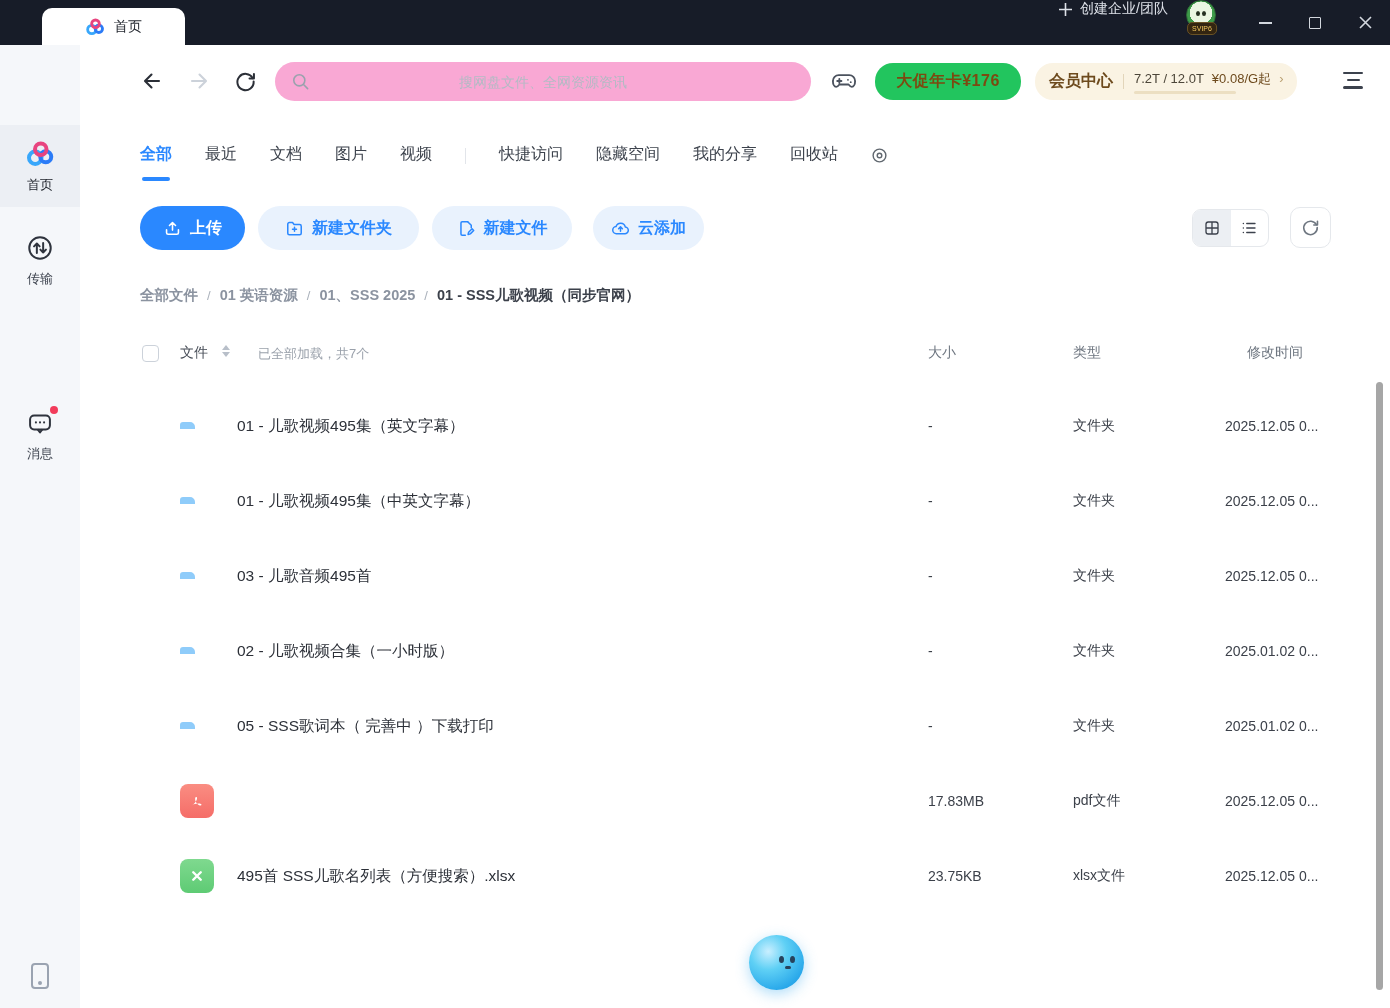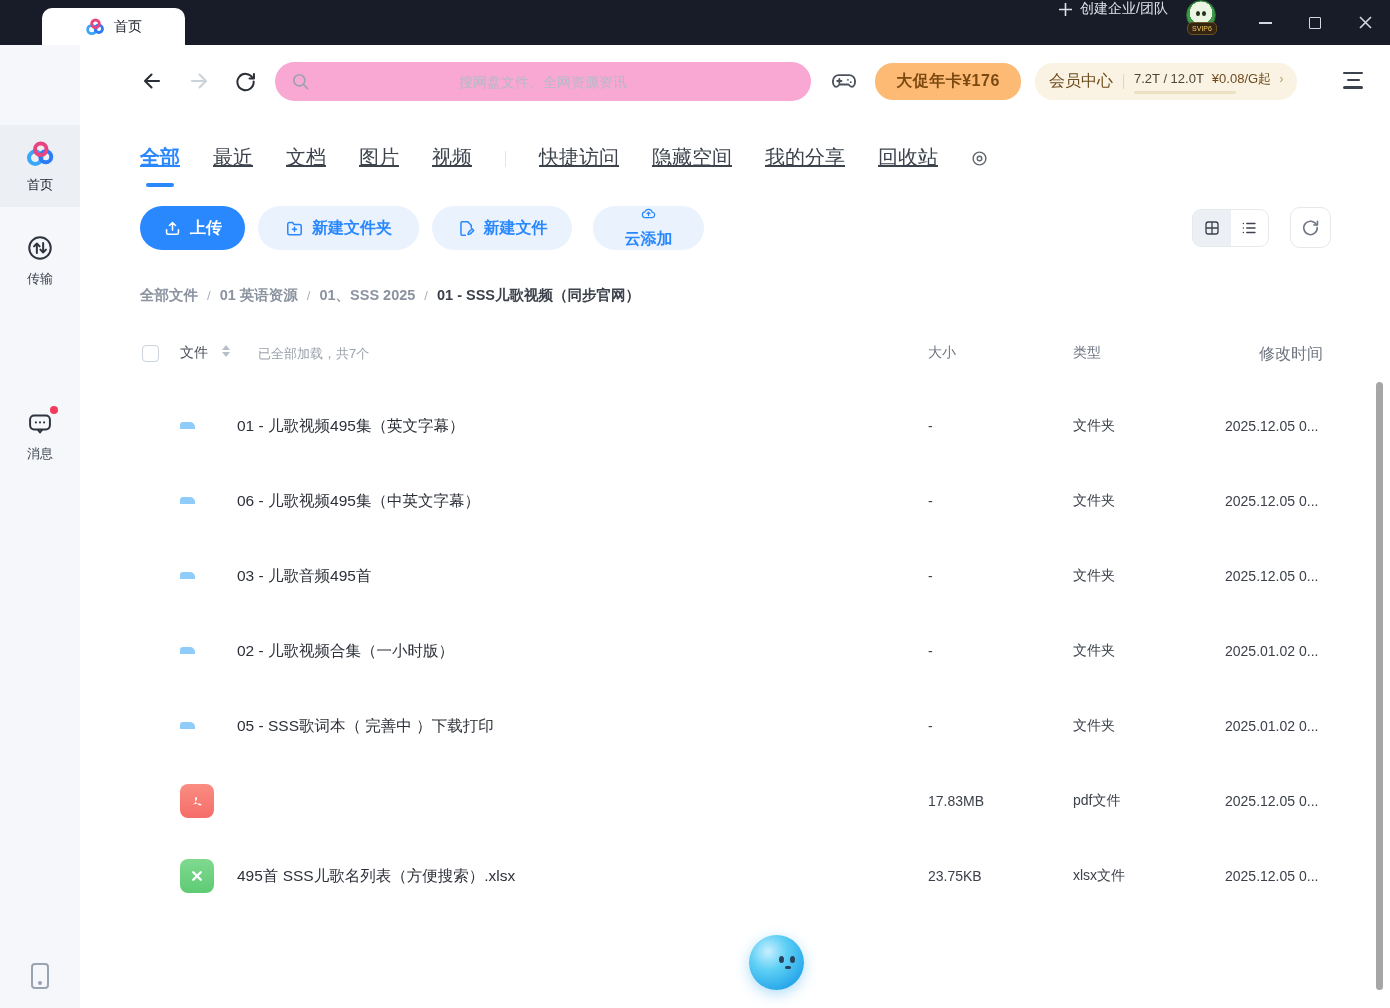--- a/index.html
+++ b/index.html
@@ -42,54 +42,54 @@
                 width:4px; height:4px; border-radius:50%; background:#9aa3b1; }
 
   
   .nav-btn { position:absolute; top:66px; width:30px; height:30px; display:flex; align-items:center; justify-content:center; }
   .search-bar { position:absolute; left:275px; top:62px; width:536px; height:39px; background:#f9a8d4;
                 border-radius:20px; display:flex; align-items:center; padding:0 16px; }
   .search-input { flex:1; border:none; outline:none; background:transparent; font-size:14px; color:#3a3f49;
                 text-align:center; font-family:inherit; }
   .search-input::placeholder { color:#b3bac4; }
   .gamepad { position:absolute; left:830px; top:67px; }
-  .promo-pill { position:absolute; left:875px; top:63px; width:146px; height:37px; background:#fdba74;
+  .promo-pill { position:absolute; left:875px; top:63px; width:146px; height:37px; background:#22c55e;
                 border-radius:18px; display:flex; align-items:center; justify-content:center;
                 color:#7c4a11; font-size:16px; font-weight:bold; letter-spacing:.5px; cursor:default;}
   .member-pill { position:absolute; left:1035px; top:63px; width:262px; height:37px; background:#faf3e3;
                 border-radius:18px; display:flex; align-items:center; padding:0 12px 0 14px; cursor:default;}
-  .member-label { color:#6d4a1d; font-size:16px; font-weight:normal; }
+  .member-label { color:#6d4a1d; font-size:16px; font-weight:bold; }
   .member-divider { width:1px; height:15px; background:#e2d5ba; margin:0 10px; }
   .storage { display:flex; flex-direction:column; gap:3px; }
   .storage-top { display:flex; align-items:center; gap:8px; }
   .storage-usage { font-size:13px; color:#4c4639; }
   .storage-price { font-size:13px; color:#6d4a1d; }
   .storage-chevron { font-size:13px; color:#b9a071; }
   .storage-bar { width:102px; height:3px; border-radius:2px; background:#ecdfc2; overflow:hidden; }
   .storage-fill { height:100%; width:100%; background:#7e5a2f; border-radius:2px; }
   .hamburger { position:absolute; left:1342px; top:72px; width:22px; display:flex; flex-direction:column; gap:5px; align-items:center;}
   .hamburger i { display:block; height:2.2px; border-radius:2px; background:#3c424d; }
   .hamburger i:nth-child(1){ width:20px; } .hamburger i:nth-child(2){ width:13px; } .hamburger i:nth-child(3){ width:20px; }
 
   
   .cat-tabs { position:absolute; left:140px; top:144px; display:flex; align-items:center; gap:33px; }
-  .cat-tab { font-size:20px; color:#3d434d; position:relative; padding-bottom:2px; cursor:default; white-space:nowrap;text-decoration:underline;}
+  .cat-tab { font-size:16px; color:#3d434d; position:relative; padding-bottom:2px; cursor:default; white-space:nowrap;}
   .cat-tab.active { color:#2a88ff; font-weight:bold; }
   .cat-tab.active::after { content:""; position:absolute; left:50%; transform:translateX(-50%); bottom:-14px;
         width:28px; height:4px; border-radius:2px; background:#2a88ff; }
   .cat-divider { width:1px; height:16px; background:#e2e5ea; }
 
   
   .btn { position:absolute; top:206px; height:44px; border-radius:22px; display:flex; align-items:center;
          justify-content:center; gap:8px; font-size:16px; font-weight:bold; cursor:default; }
   .btn-primary { left:140px; width:105px; background:#2a88ff; color:#ffffff; }
   .btn-light { background:#e9f2fd; color:#2a88ff; }
   .btn-newfolder { left:258px; width:161px; }
   .btn-newfile { left:432px; width:140px; }
-  .btn-cloudadd { left:593px; width:111px;flex-direction:column; }
+  .btn-cloudadd { left:593px; width:111px; }
 
   .view-toggle { position:absolute; left:1192px; top:209px; width:77px; height:38px; border:1px solid #e5e8ec;
          border-radius:9px; display:flex; overflow:hidden; background:#fff;}
   .vt-seg { flex:1; display:flex; align-items:center; justify-content:center; }
   .vt-seg.active { background:#eceff3; }
   .refresh-box { position:absolute; left:1290px; top:207px; width:41px; height:41px; border:1px solid #e5e8ec;
          border-radius:10px; display:flex; align-items:center; justify-content:center; background:#fff;}
 
   
   .breadcrumb { position:absolute; left:140px; top:286px; display:flex; align-items:center; gap:9px;
@@ -102,21 +102,21 @@
   .thead { position:absolute; left:0; top:341px; width:1390px; height:32px; }
   .checkbox { position:absolute; left:142px; top:4px; width:17px; height:17px; border:1.5px solid #ccd2da;
               border-radius:4px; background:#fff; }
   .th-file { position:absolute; left:180px; top:3px; font-size:14px; color:#474d57; }
   .sort-icons { position:absolute; left:222px; top:4px; display:flex; flex-direction:column; gap:2px; }
   .sort-icons i { width:0; height:0; border-left:4px solid transparent; border-right:4px solid transparent; display:block;}
   .sort-up { border-bottom:5px solid #b8bfc9; } .sort-down { border-top:5px solid #b8bfc9; }
   .th-status { position:absolute; left:258px; top:4px; font-size:13px; color:#9aa1ab; }
   .th-size { position:absolute; left:928px; top:3px; font-size:14px; color:#6e7680; }
   .th-type { position:absolute; left:1073px; top:3px; font-size:14px; color:#6e7680; }
-  .th-time { position:absolute; left:1247px; top:3px; font-size:16px; color:#6e7680;margin-left:12px; }
+  .th-time { position:absolute; left:1247px; top:3px; font-size:14px; color:#6e7680; }
 
   .rows { position:absolute; left:0; top:388px; width:1390px; }
   .frow { position:relative; width:1390px; height:75px; }
   .frow .ficon { position:absolute; left:180px; top:50%; transform:translateY(-50%); }
   .frow .fname { position:absolute; left:237px; top:50%; transform:translateY(-50%); font-size:15.5px; color:#2c3038; white-space:nowrap;}
   .frow .fsize { position:absolute; left:928px; top:50%; transform:translateY(-50%); font-size:14px; color:#3c414a; }
   .frow .ftype { position:absolute; left:1073px; top:50%; transform:translateY(-50%); font-size:14px; color:#3c414a; }
   .frow .ftime { position:absolute; left:1225px; top:50%; transform:translateY(-50%); font-size:14px; color:#3c414a; }
 
   .icon-folder { width:37px; height:29px; border-radius:4px; position:relative;
@@ -383,21 +383,21 @@
   <div class="frow">
     <span class="ficon"><span class="icon-folder"></span></span>
     <span class="fname">01 - 儿歌视频495集（英文字幕）</span>
     <span class="fsize">-</span>
     <span class="ftype">文件夹</span>
     <span class="ftime">2025.12.05 0...</span>
   </div>
 
   <div class="frow">
     <span class="ficon"><span class="icon-folder"></span></span>
-    <span class="fname">06 - 儿歌视频495集（中英文字幕）</span>
+    <span class="fname">01 - 儿歌视频495集（中英文字幕）</span>
     <span class="fsize">-</span>
     <span class="ftype">文件夹</span>
     <span class="ftime">2025.12.05 0...</span>
   </div>
 
   <div class="frow">
     <span class="ficon"><span class="icon-folder"></span></span>
     <span class="fname">03 - 儿歌音频495首</span>
     <span class="fsize">-</span>
     <span class="ftype">文件夹</span>

